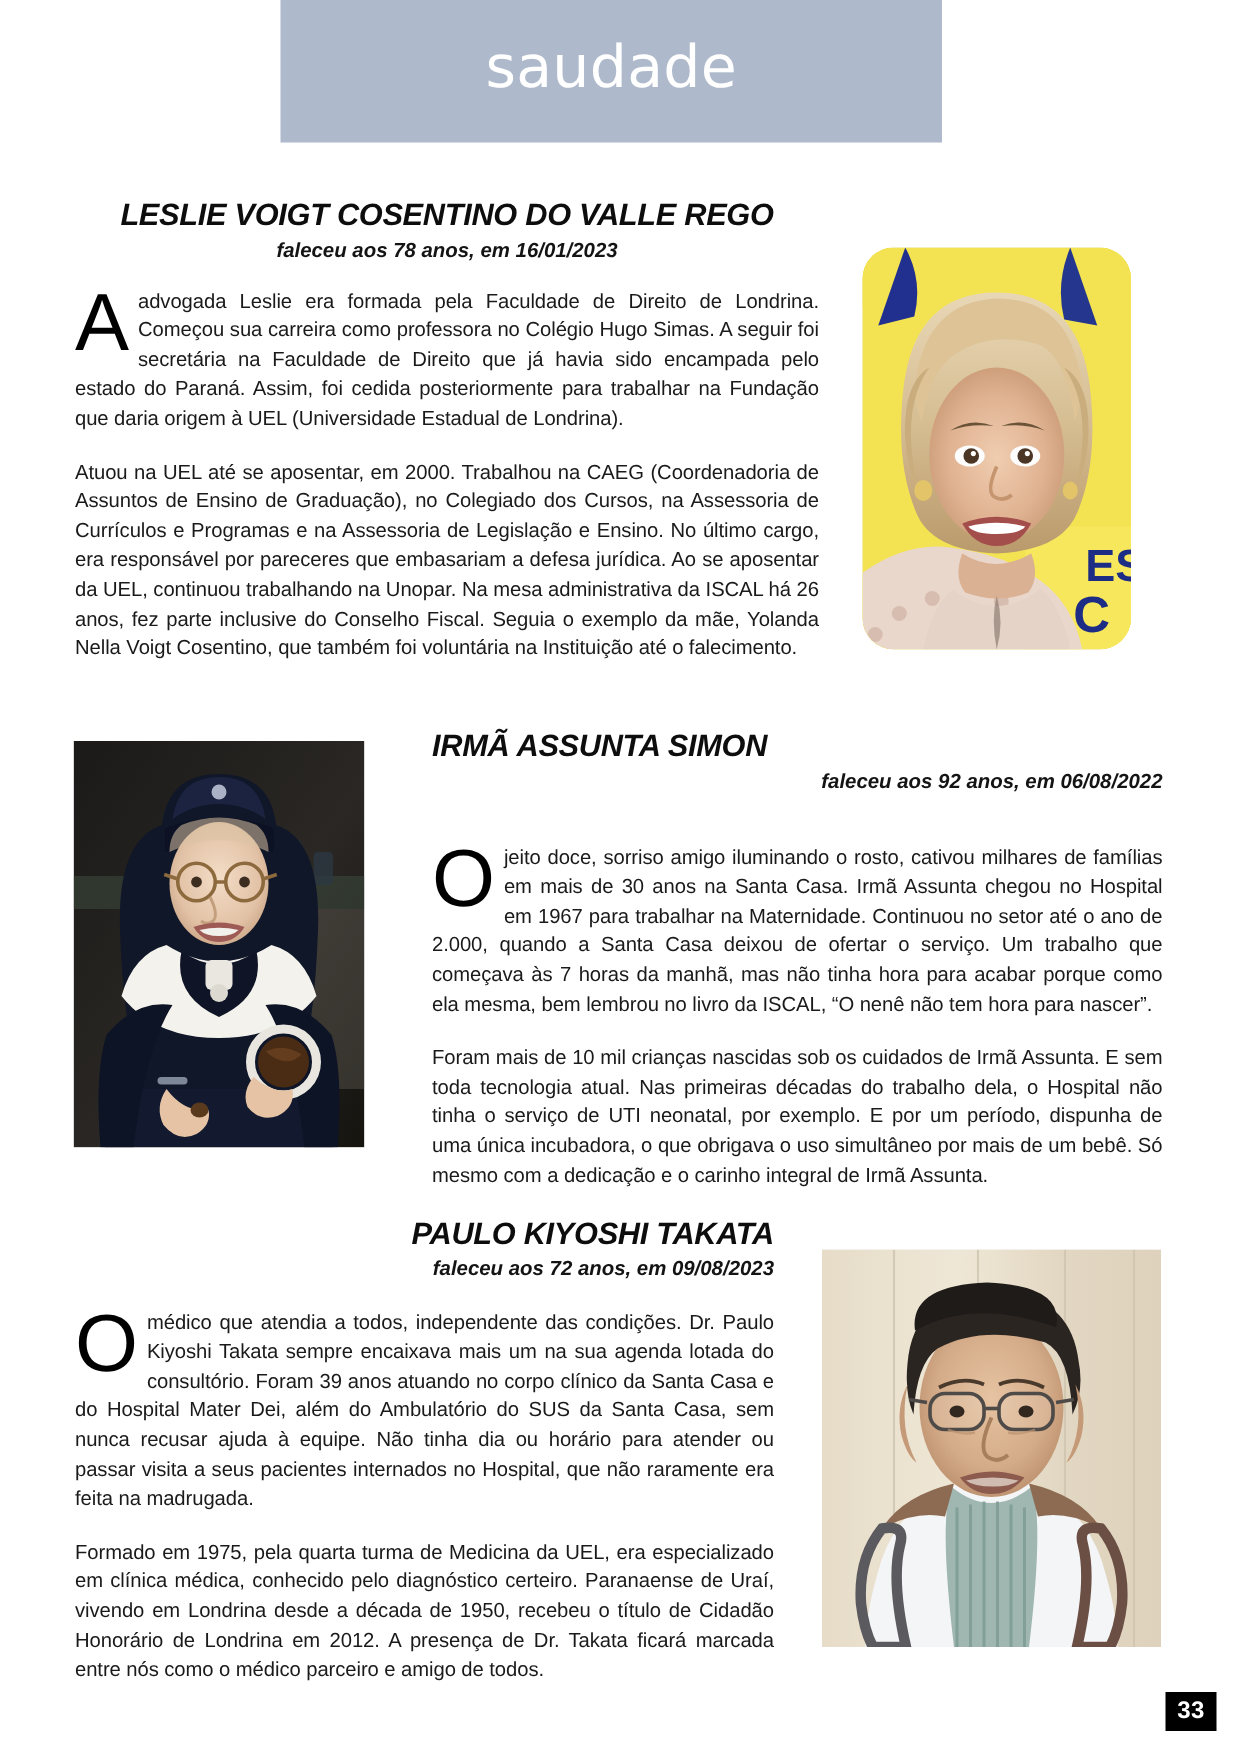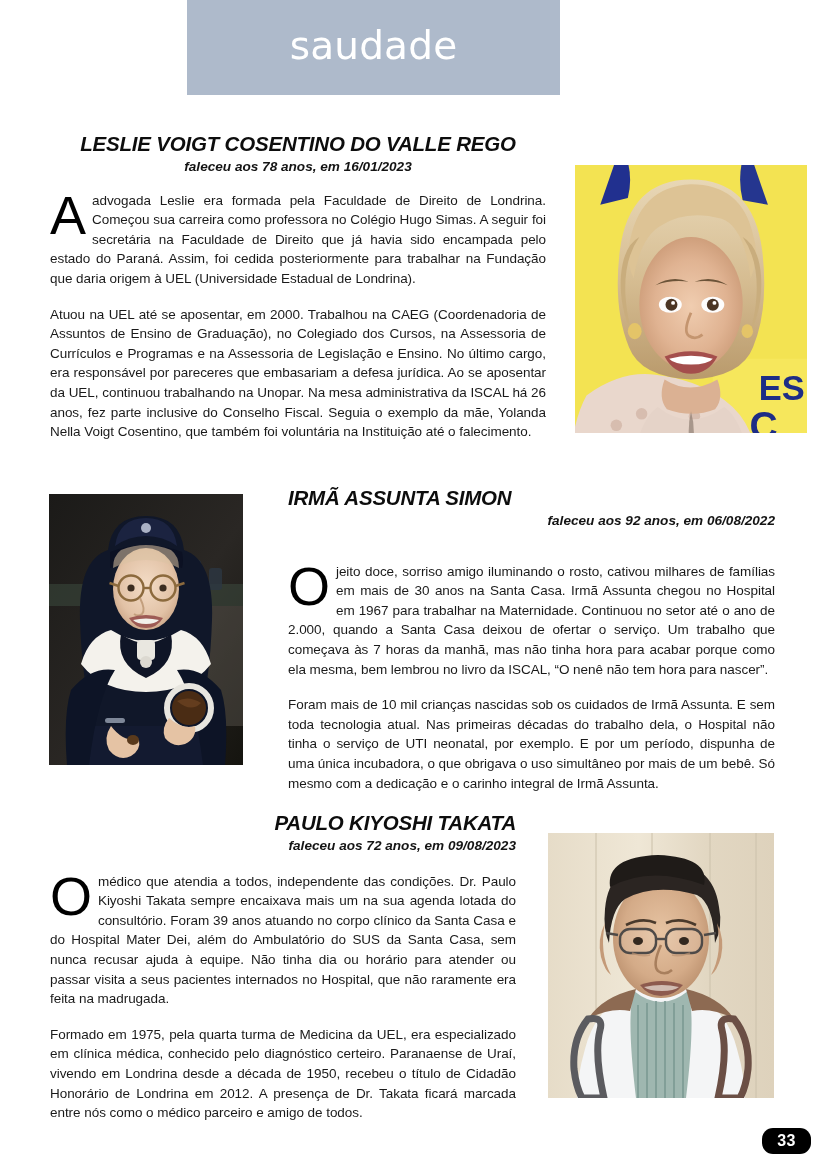--- a/index.html
+++ b/index.html
@@ -16,21 +16,21 @@
     font-family: "Liberation Sans", sans-serif;
     color: #1a1a1a;
     -webkit-font-smoothing: antialiased;
   }
 
   
   .banner {
     position: absolute;
     left: 187px;
     top: 0;
-    width: 373px;
+    width: 441px;
     height: 95px;
     background: #aebacb;
     display: flex;
     align-items: center;
     justify-content: center;
   }
   .banner-title {
     font-family: "DejaVu Sans", sans-serif;
     font-size: 39px;
     font-weight: 400;
@@ -91,40 +91,39 @@
     background: #e9e9e9;
     overflow: hidden;
   }
   .photo svg { display: block; width: 100%; height: 100%; }
 
   
   .page-number {
     position: absolute;
     right: 15px;
     bottom: 15px;
-    width: 49px;
+    width: 34px;
     height: 26px;
     background: #000000;
     color: #ffffff;
     font-size: 16px;
     font-weight: bold;
     display: flex;
     align-items: center;
     justify-content: center;
     letter-spacing: 0.3px;
-    border-radius: 11px;
   }
 
   
   #article-1 { left: 50px; top: 133px; width: 496px; }
   #article-1 .headline { text-align: center; }
   #article-1 .subline  { text-align: center; }
   #article-1 .body-col { margin-top: 16px; }
 
-  #photo-1 { left: 575px; top: 165px; width: 232px; height: 268px; }
+  #photo-1 { left: 575px; top: 165px; width: 179px; height: 268px; border-radius: 21px; }
 
   #article-2 { left: 288px; top: 487px; width: 487px; }
   #article-2 .headline { text-align: left; }
   #article-2 .subline  { text-align: right; }
   #article-2 .body-col { margin-top: 33px; }
 
   #photo-2 { left: 49px; top: 494px; width: 194px; height: 271px; }
 
   #article-3 { left: 50px; top: 812px; width: 466px; }
   #article-3 .headline { text-align: right; }

